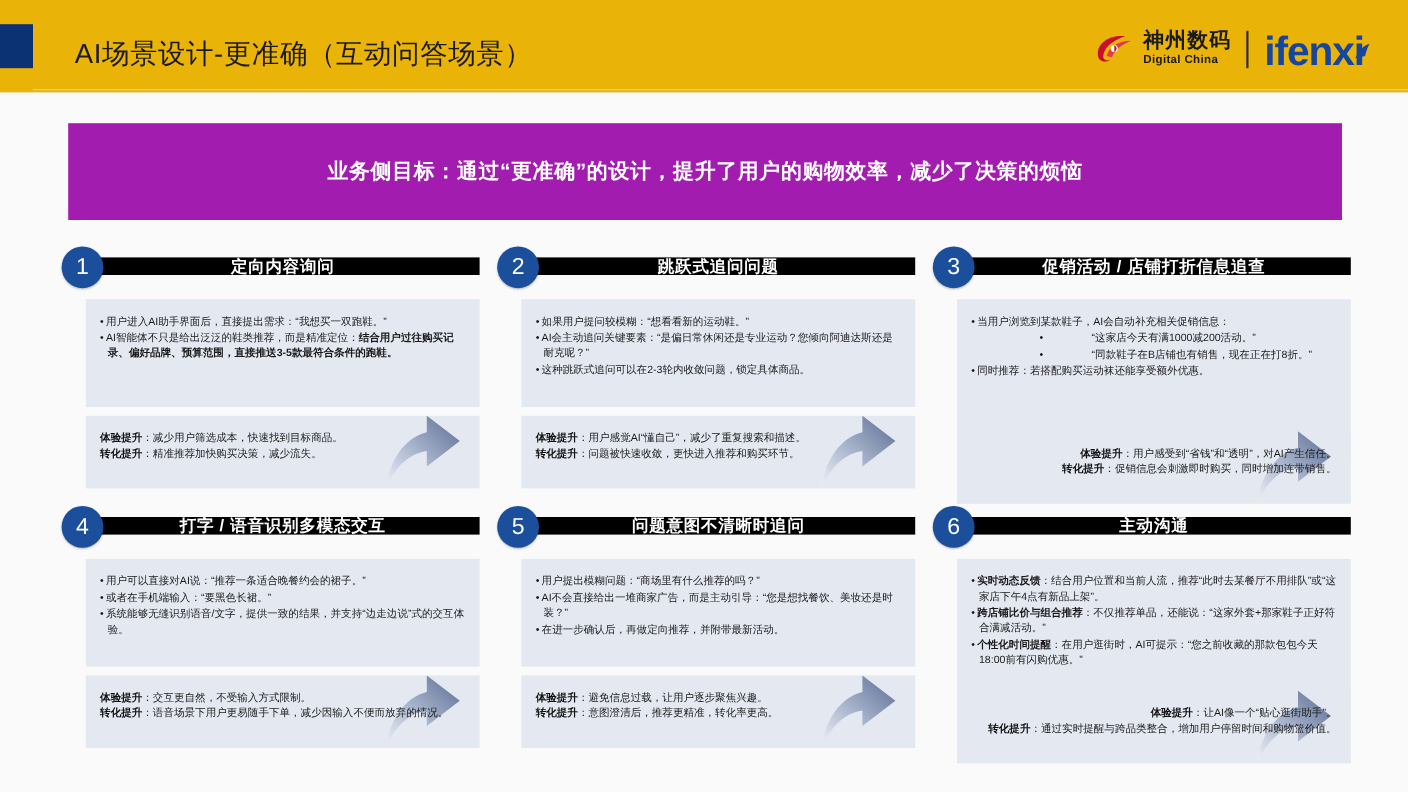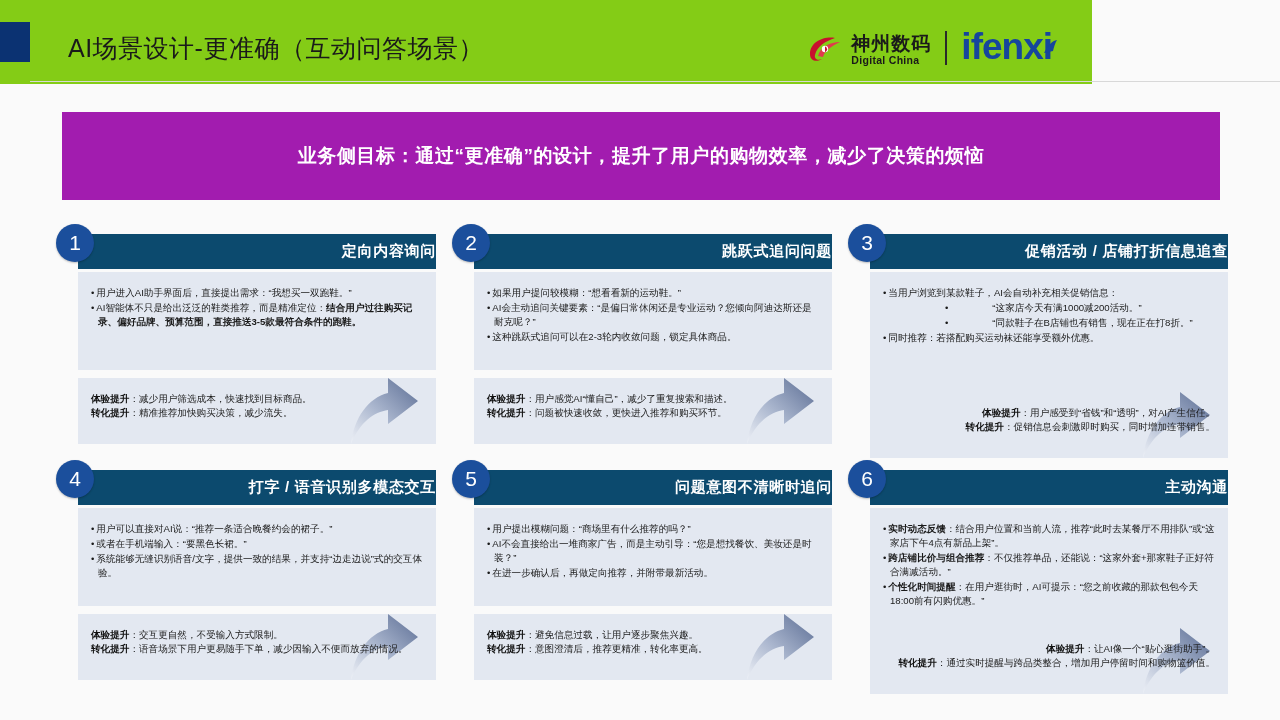--- a/index.html
+++ b/index.html
@@ -6,43 +6,43 @@
   html, body {
     width: 1280px; height: 720px;
     background: #fafafa;
     font-family: "Liberation Sans", "DejaVu Sans", sans-serif;
     overflow: hidden;
   }
 
   
   .header {
     position: relative;
-    width: 1092px; height: 84px;
-    background: #84cc16;
+    width: 1280px; height: 84px;
+    background: #eab308;
   }
   .header-accent {
     position: absolute; left: 0; top: 22px;
     width: 30px; height: 40px;
     background: #0b3272;
   }
   .header-title {
     position: absolute; left: 68px; top: 32px;
     font-size: 25px; color: #1a1a1a;
     letter-spacing: .5px;
     white-space: nowrap;
   }
   .header-rule {
     position: absolute; left: 30px; top: 81px;
     width: 1250px; height: 1px;
     background: #d8d8d8;
   }
 
   .logos {
     position: absolute; right: 36px; top: 28px;
-    display: flex; align-items: flex-end; gap: 14px;
+    display: flex; align-items: flex-start; gap: 14px;
   }
   .logo-dc { display: flex; align-items: center; gap: 7px; }
   .dc-mark {
     width: 38px; height: 30px; position: relative;
   }
   .dc-mark svg { display: block; }
   .dc-text { line-height: 1; }
   .dc-cn {
     font-size: 19px; font-weight: bold; color: #1a1a1a;
     letter-spacing: 1px; display: block;
@@ -88,23 +88,23 @@
     position: absolute; left: 0; top: 0;
     width: 38px; height: 38px; border-radius: 50%;
     background: #1b4f9c;
     color: #ffffff; font-size: 21px;
     display: flex; align-items: center; justify-content: center;
     z-index: 3;
     box-shadow: 0 1px 2px rgba(0,0,0,.25);
   }
   .card-head {
     position: absolute; left: 22px; top: 10px;
-    width: 358px; height: 35px;
-    background: #0c4a6e;
-    display: flex; align-items: center; justify-content: flex-end;
+    width: 358px; height: 16px;
+    background: #000000;
+    display: flex; align-items: center; justify-content: center;
     z-index: 2;
   }
   .card-head-title {
     color: #ffffff; font-size: 15px; font-weight: bold;
     letter-spacing: .7px; white-space: nowrap;
   }
 
   .card-body {
     position: absolute; left: 22px; top: 48px;
     width: 358px; height: 98px;

